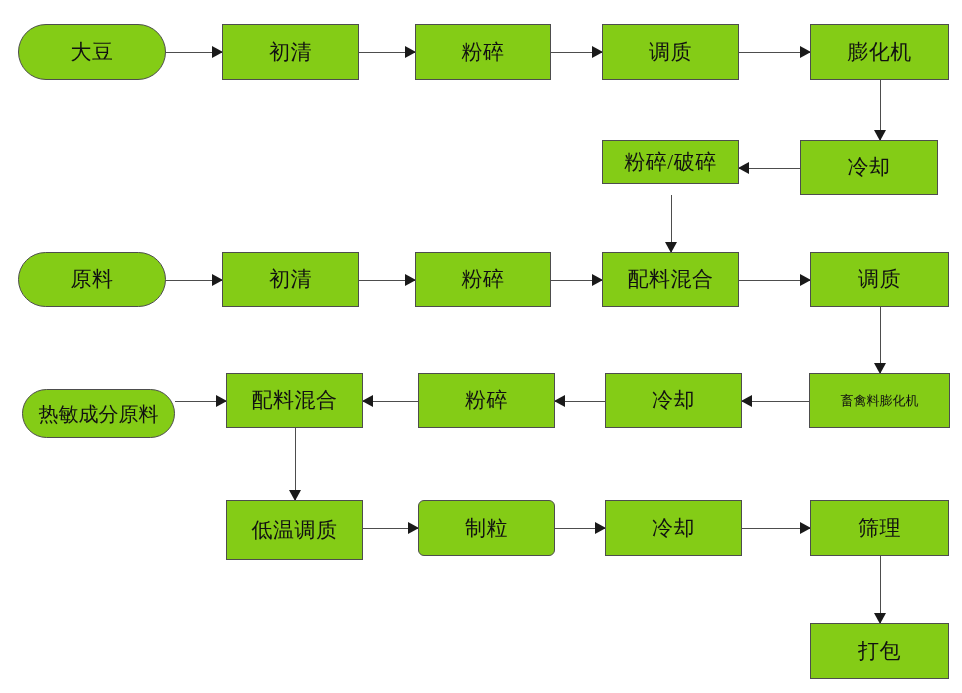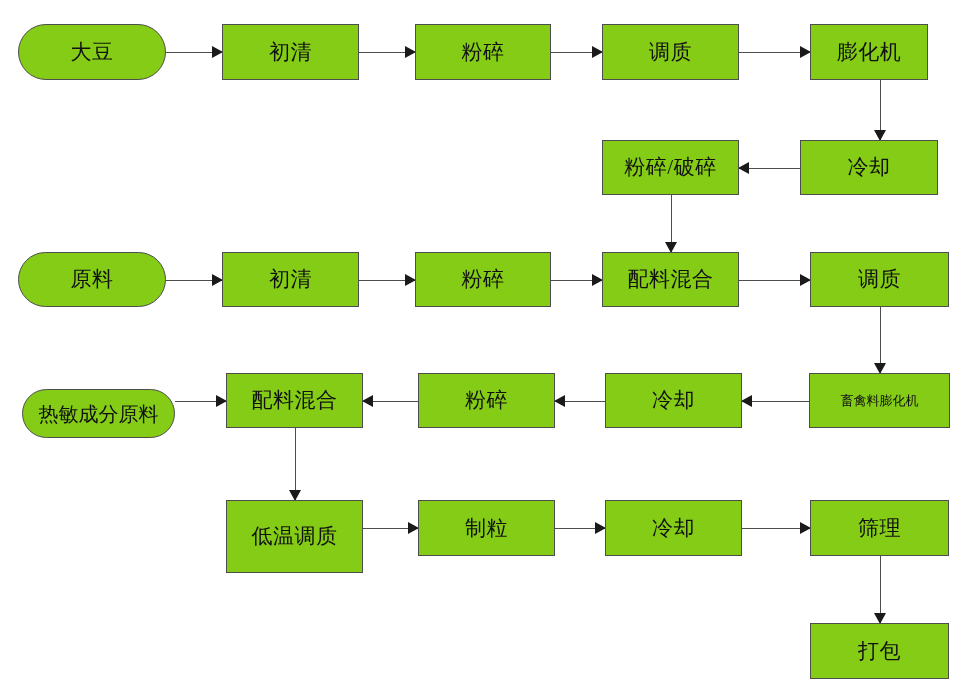--- a/index.html
+++ b/index.html
@@ -174,31 +174,31 @@
       <div class="head"></div>
     </div>
     <div class="edge down" style="left: 871.5px; top: 556px; width: 16px; height: 67px;">
       <div class="shaft-v"></div>
       <div class="head"></div>
     </div>
     <div class="node rounded" style="left: 18px; top: 24px; width: 148px; height: 56px;">大豆</div>
     <div class="node" style="left: 222px; top: 24px; width: 137px; height: 56px;">初清</div>
     <div class="node" style="left: 415px; top: 24px; width: 136px; height: 56px;">粉碎</div>
     <div class="node" style="left: 602px; top: 24px; width: 137px; height: 56px;">调质</div>
-    <div class="node" style="left: 810px; top: 24px; width: 118px; height: 56px;">膨化机</div>
-    <div class="node" style="left: 602px; top: 140px; width: 137px; height: 55px;">粉碎/破碎</div>
+    <div class="node" style="left: 810px; top: 24px; width: 139px; height: 56px;">膨化机</div>
+    <div class="node" style="left: 602px; top: 140px; width: 137px; height: 44px;">粉碎/破碎</div>
     <div class="node" style="left: 800px; top: 140px; width: 138px; height: 55px;">冷却</div>
     <div class="node rounded" style="left: 18px; top: 252px; width: 148px; height: 55px; text-align: right;">原料</div>
     <div class="node" style="left: 222px; top: 252px; width: 137px; height: 55px;">初清</div>
     <div class="node" style="left: 415px; top: 252px; width: 136px; height: 55px;">粉碎</div>
     <div class="node" style="left: 602px; top: 252px; width: 137px; height: 55px;">配料混合</div>
     <div class="node" style="left: 810px; top: 252px; width: 139px; height: 55px;">调质</div>
     <div class="node rounded tight" style="left: 22px; top: 376px; width: 153px; height: 49px; margin-top: 13px;">热敏成分原料</div>
     <div class="node" style="left: 226px; top: 373px; width: 137px; height: 55px;">配料混合</div>
     <div class="node" style="left: 418px; top: 373px; width: 137px; height: 55px;">粉碎</div>
     <div class="node" style="left: 605px; top: 373px; width: 137px; height: 55px;">冷却</div>
     <div class="node tight small" style="left: 809px; top: 373px; width: 141px; height: 55px;">畜禽料膨化机</div>
-    <div class="node" style="left: 226px; top: 500px; width: 137px; height: 73px;">低温调质</div>
-    <div class="node" style="left: 418px; top: 500px; width: 137px; height: 56px;">制粒</div>
+    <div class="node" style="left: 226px; top: 500px; width: 137px; height: 60px;">低温调质</div>
+    <div class="node" style="left: 418px; top: 500px; width: 137px; height: 56px; border-radius: 6px;">制粒</div>
     <div class="node" style="left: 605px; top: 500px; width: 137px; height: 56px;">冷却</div>
     <div class="node" style="left: 810px; top: 500px; width: 139px; height: 56px;">筛理</div>
     <div class="node" style="left: 810px; top: 623px; width: 139px; height: 56px;">打包</div>
   </div>
 
 </body></html>

